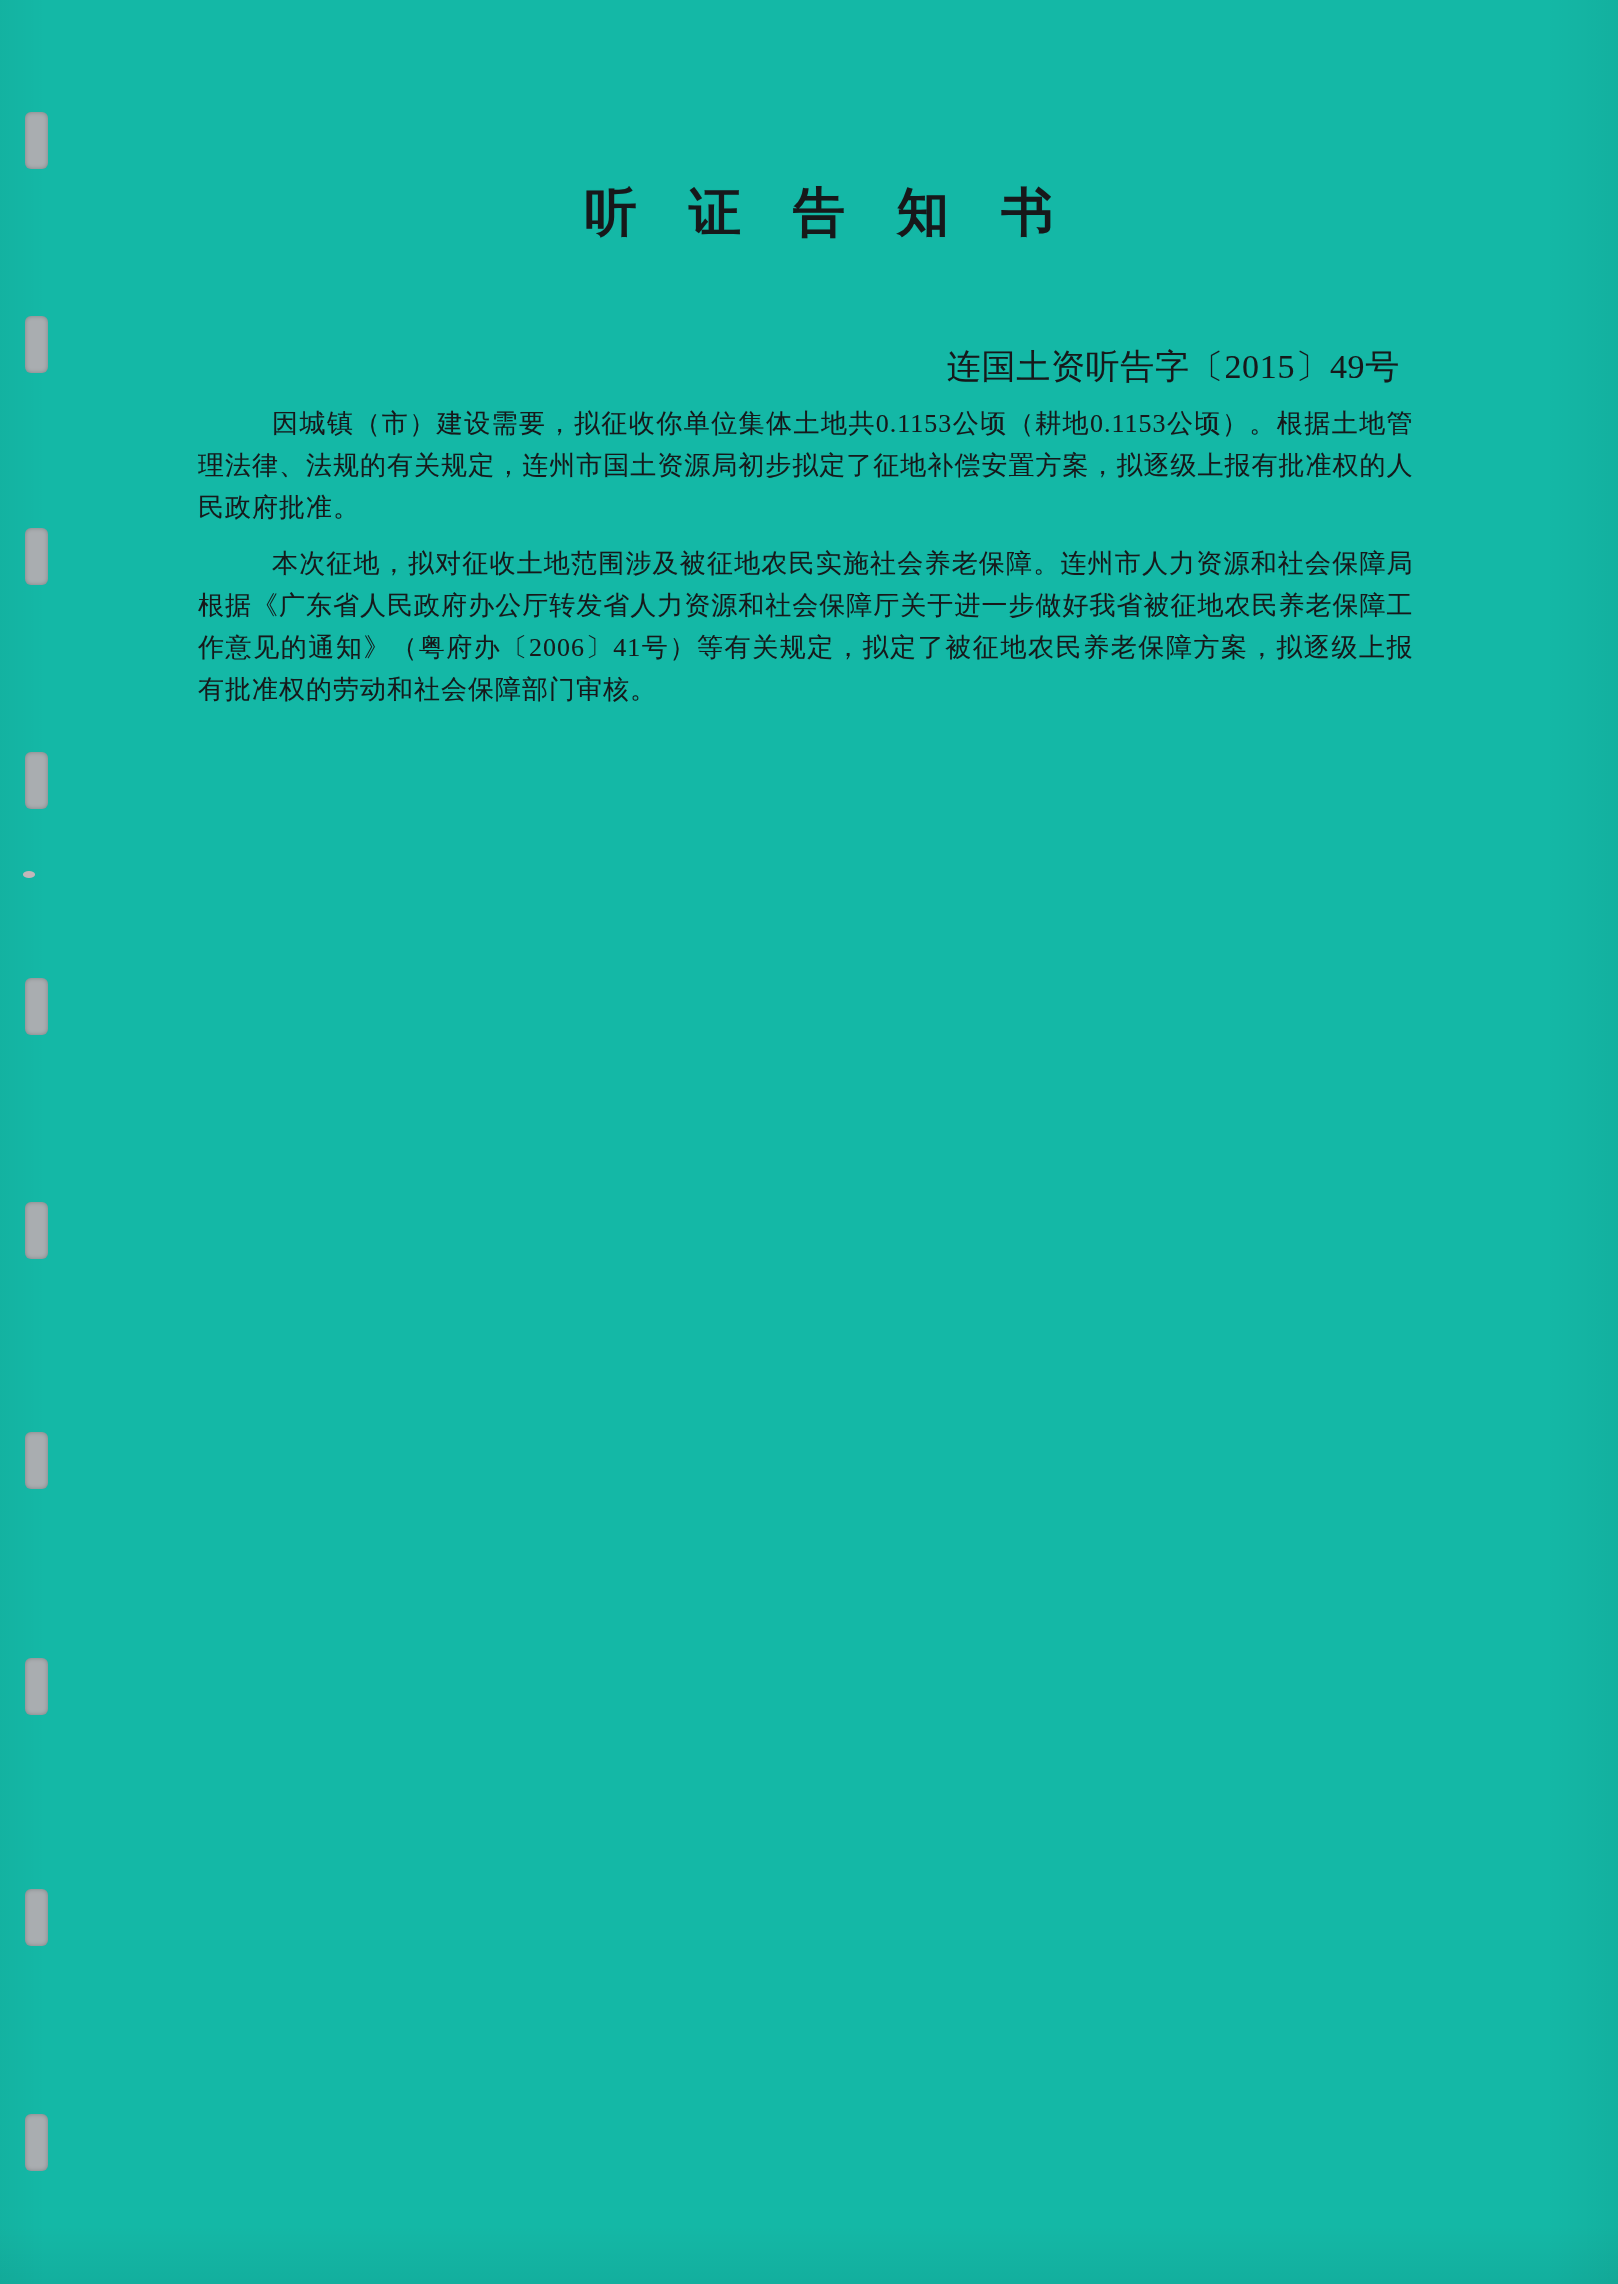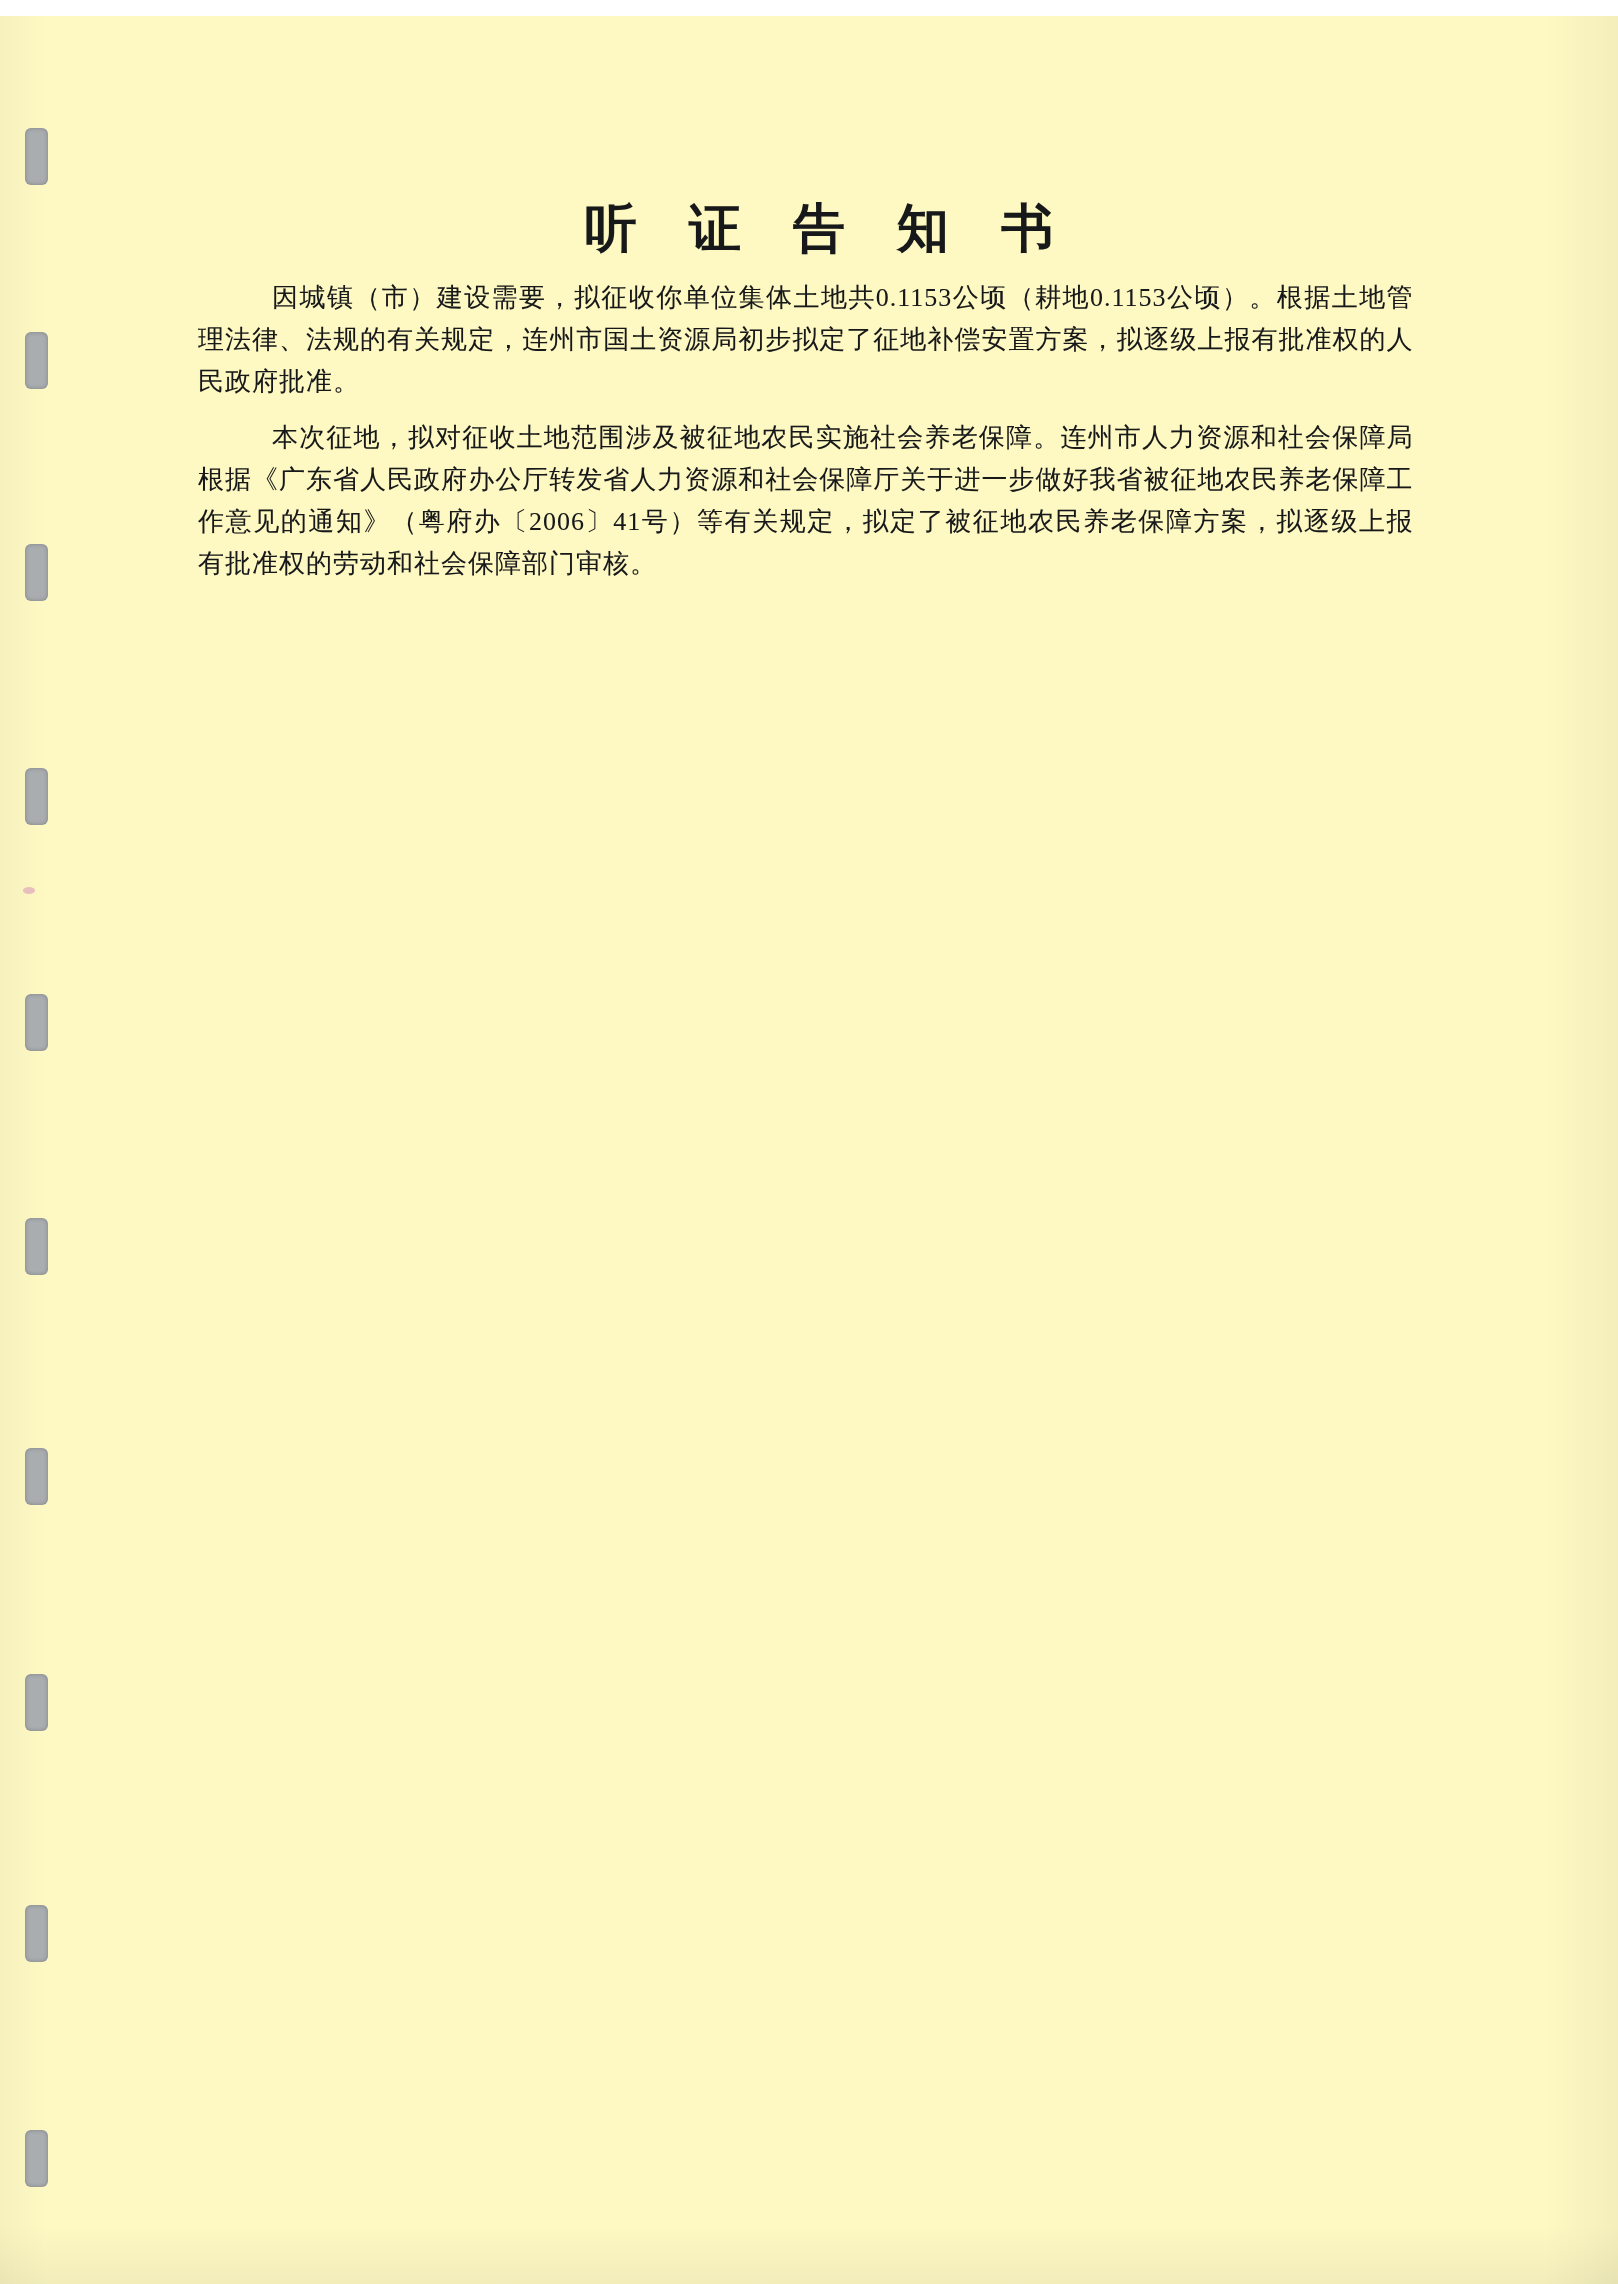--- a/index.html
+++ b/index.html
@@ -12,22 +12,21 @@
     height: 2284px;
     position: relative;
     font-family: "Liberation Serif", serif;
     overflow: hidden;
   }
 
   
   .page {
     position: absolute;
     inset: 0;
-    background: #fef9c3;
-    margin-top: 16px;
+    background: #14b8a6;
   }
   .page::after {
     
     content: "";
     position: absolute;
     inset: 0;
     pointer-events: none;
     background:
       linear-gradient(to left, rgba(0,0,0,0.045), rgba(0,0,0,0) 73px),
       linear-gradient(to top, rgba(0,0,0,0.05), rgba(0,0,0,0) 59px),
@@ -141,20 +140,21 @@
     <div class="punch" style="top:1889px"></div>
     <div class="punch" style="top:2114px"></div>
   </div>
 
   <div class="ink-speck"></div>
 
   <div class="doc">
 
     <h1 class="doc-title">听 证 告 知 书</h1>
 
+    <p class="doc-number">连国土资听告字〔2015〕49号</p>
 
 
     <p class="para">因城镇（市）建设需要，拟征收你单位集体土地共0.1153公顷（耕地0.1153公顷）。根据土地管理法律、法规的有关规定，连州市国土资源局初步拟定了征地补偿安置方案，拟逐级上报有批准权的人民政府批准。</p>
 
     <p class="para">本次征地，拟对征收土地范围涉及被征地农民实施社会养老保障。连州市人力资源和社会保障局根据《广东省人民政府办公厅转发省人力资源和社会保障厅关于进一步做好我省被征地农民养老保障工作意见的通知》（粤府办〔2006〕41号）等有关规定，拟定了被征地农民养老保障方案，拟逐级上报有批准权的劳动和社会保障部门审核。</p>
 
 
 
   </div>
 </div>

